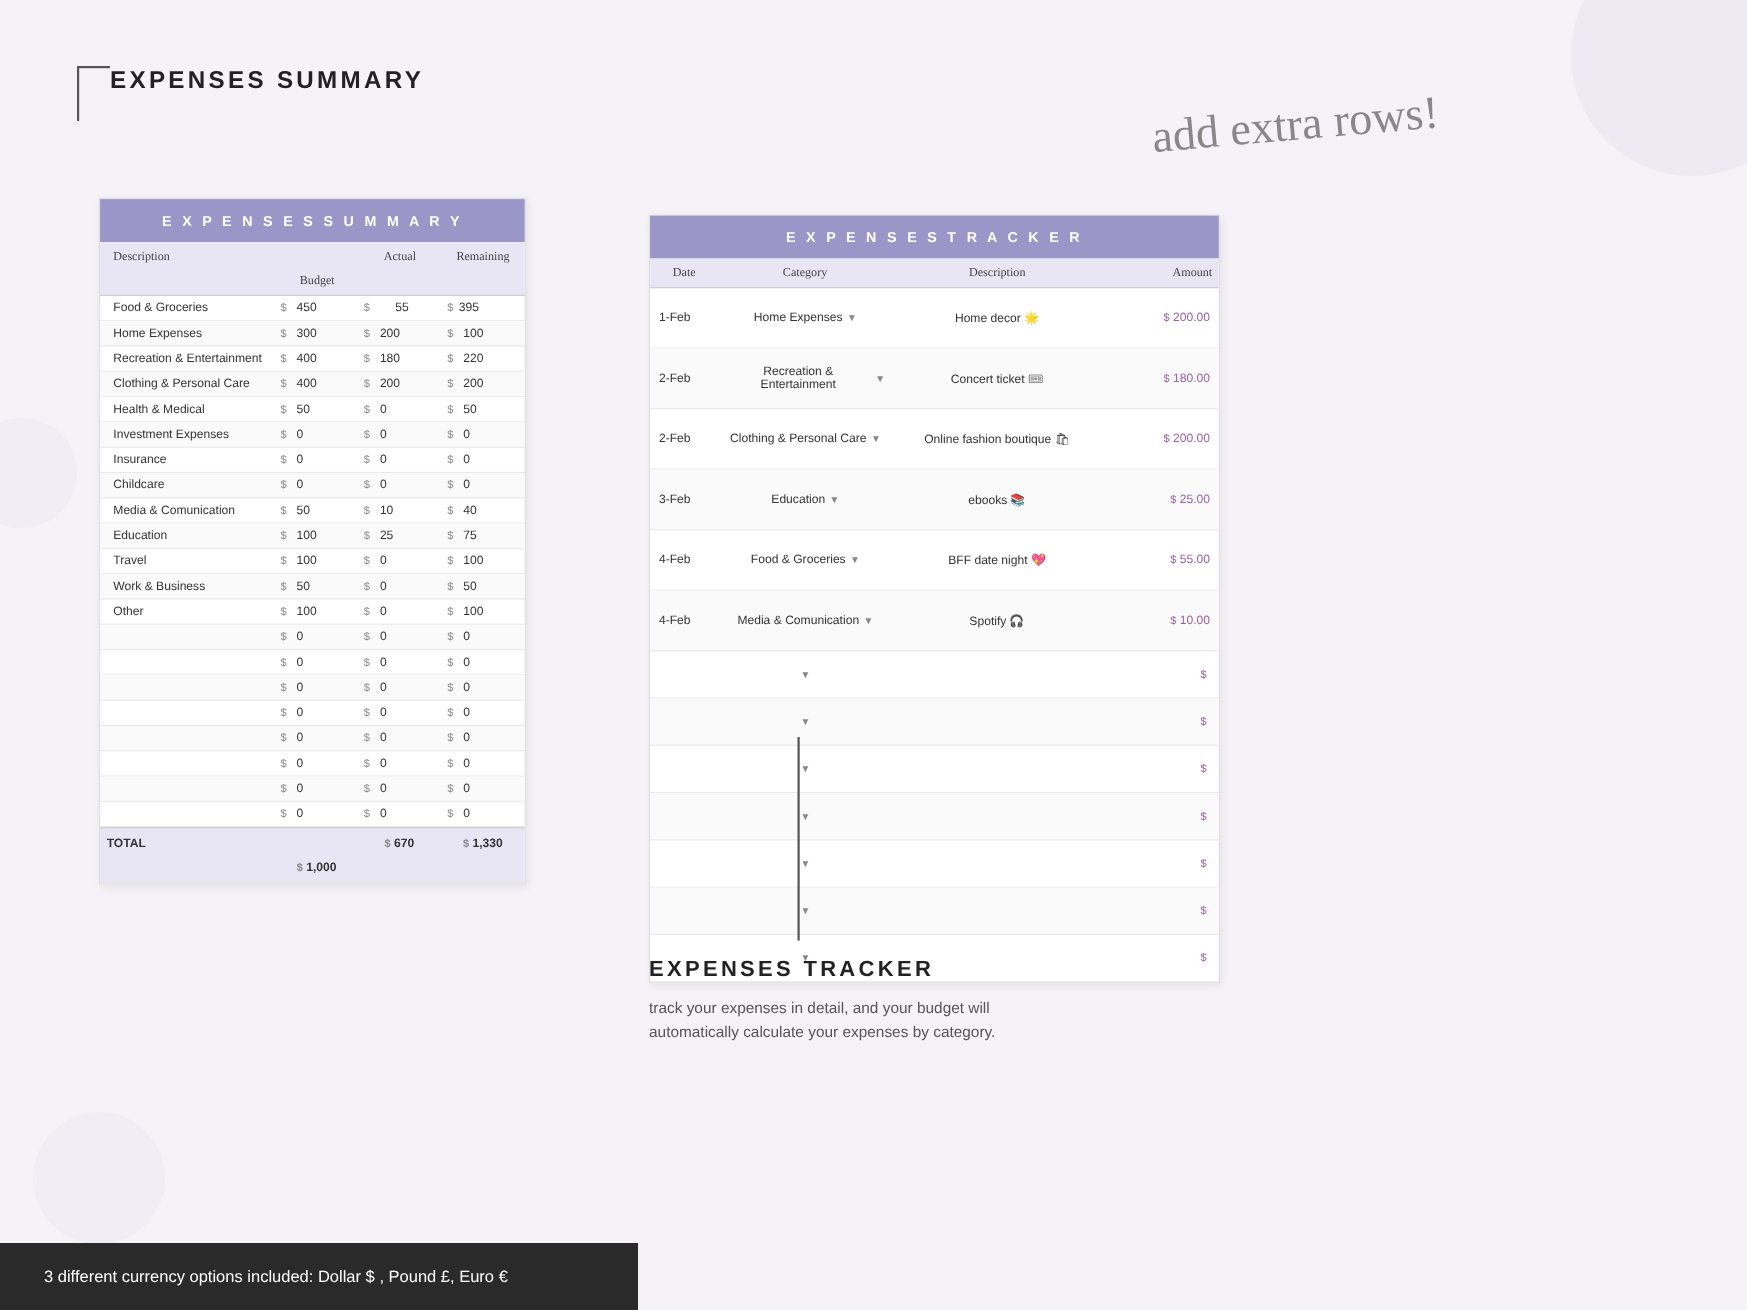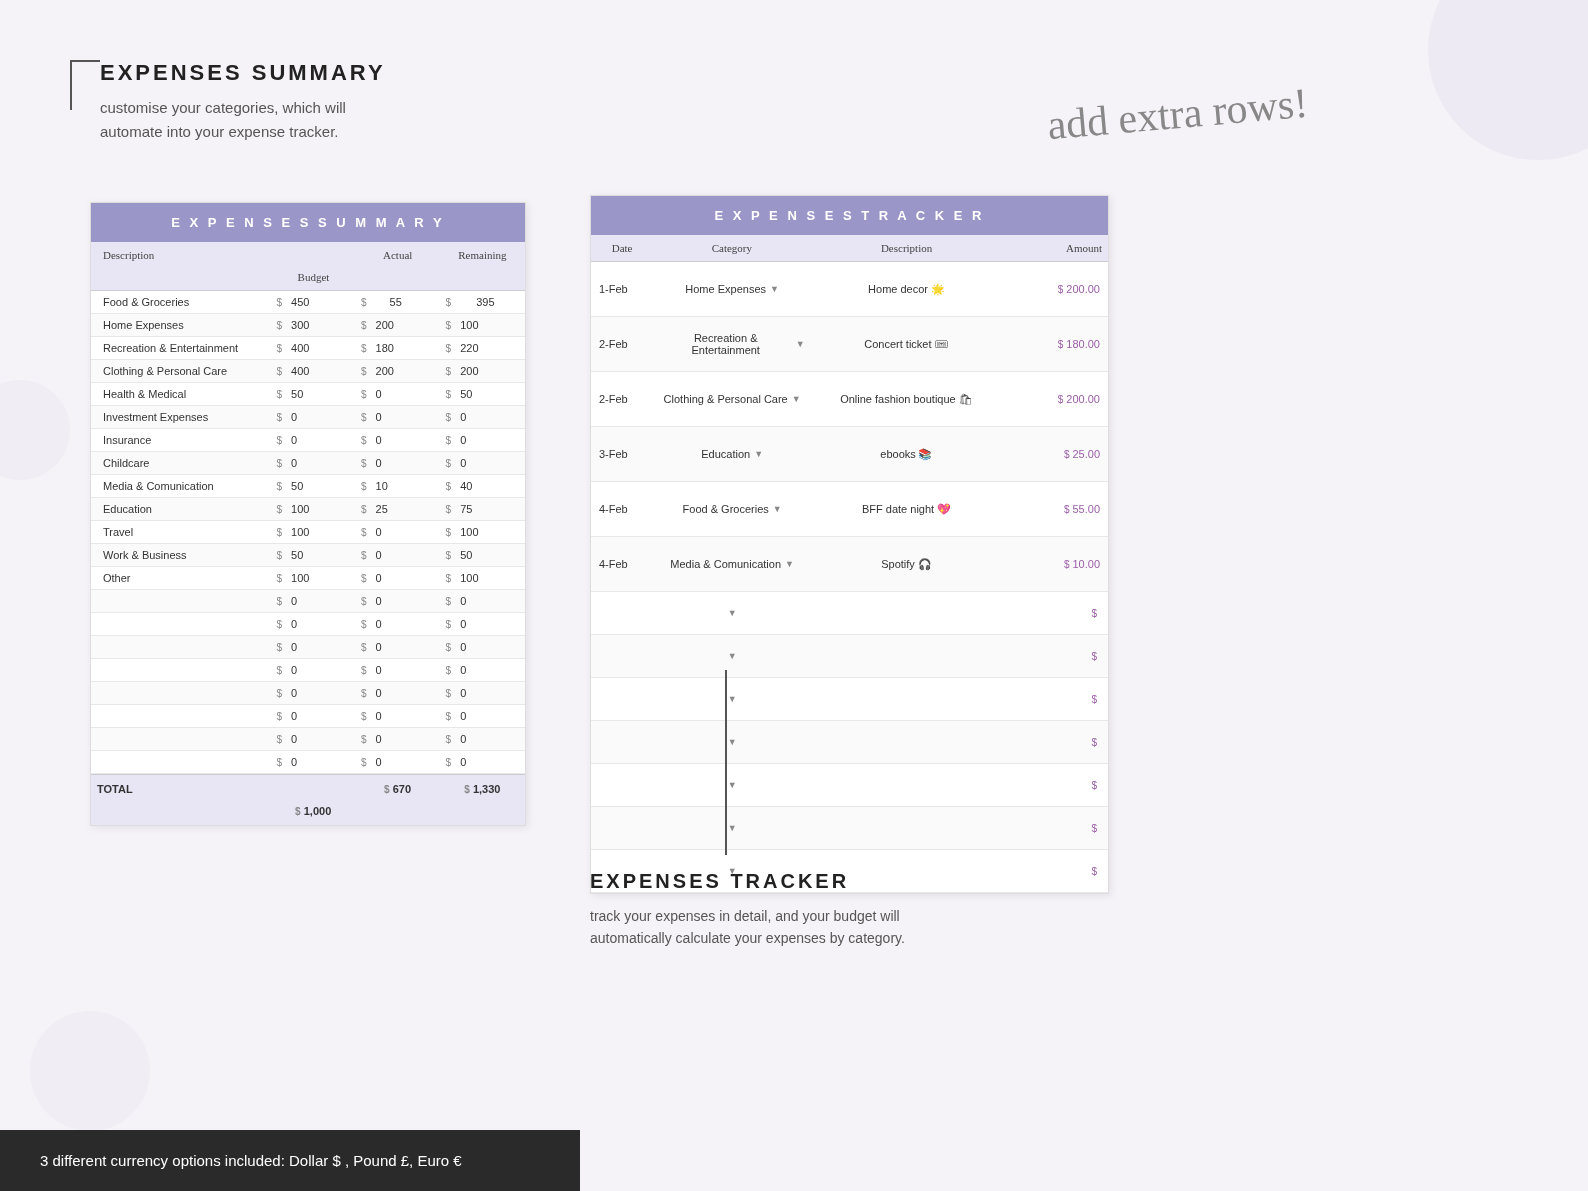--- a/index.html
+++ b/index.html
@@ -81,23 +81,23 @@
       right: 280px;
       font-family: 'Brush Script MT', cursive;
       font-size: 42px;
       color: #888;
       transform: rotate(-5deg);
     }
 
     
     .summary-container {
       position: absolute;
-      top: 202px;
+      top: 180px;
       left: 90px;
-      width: 436px;
+      width: 388px;
       background: white;
       border: 1px solid #ddd;
       box-shadow: 2px 2px 8px rgba(0,0,0,0.08);
     }
 
     
     .tracker-container {
       position: absolute;
       top: 195px;
       left: 590px;
@@ -256,24 +256,20 @@
 </head>
 <body>
 
 <div class="bg-circle-top-right"></div>
 <div class="bg-circle-bottom-left"></div>
 <div class="bg-circle-mid-left"></div>
 
 <div class="header-section">
   <div class="header-bracket"></div>
   <div class="header-title">EXPENSES SUMMARY</div>
-  <div class="header-subtitle">
-    <span>customise your categories, which will</span><br>
-    <span>automate into your expense tracker.</span>
-  </div>
 </div>
 
 <div class="handwriting">add extra rows!</div>
 
 <div class="summary-container">
   <div class="table-header">E X P E N S E S   S U M M A R Y</div>
 
   <div class="col-header-row">
     <div class="col-header summary-col-desc">Description</div>
     <div class="col-header summary-col-budget">Budget</div>
@@ -287,21 +283,21 @@
       <div class="cell cell-money">
           <span class="money-sign">$</span>
           <span style="margin-left:6px">450</span>
         </div>
       <div class="cell cell-money">
           <span class="money-sign">$</span>
           <span style="margin-left:20px">55</span>
         </div>
       <div class="cell cell-remaining">
           <span class="money-sign">$</span>
-          <span style="margin-left:22px">395</span>
+          <span style="margin-left:2px">395</span>
         </div>
     </div>
       <div class="data-row">
       <div class="cell cell-desc">Home Expenses</div>
       <div class="cell cell-money">
           <span class="money-sign">$</span>
           <span style="margin-left:6px">300</span>
         </div>
       <div class="cell cell-money">
           <span class="money-sign">$</span>

